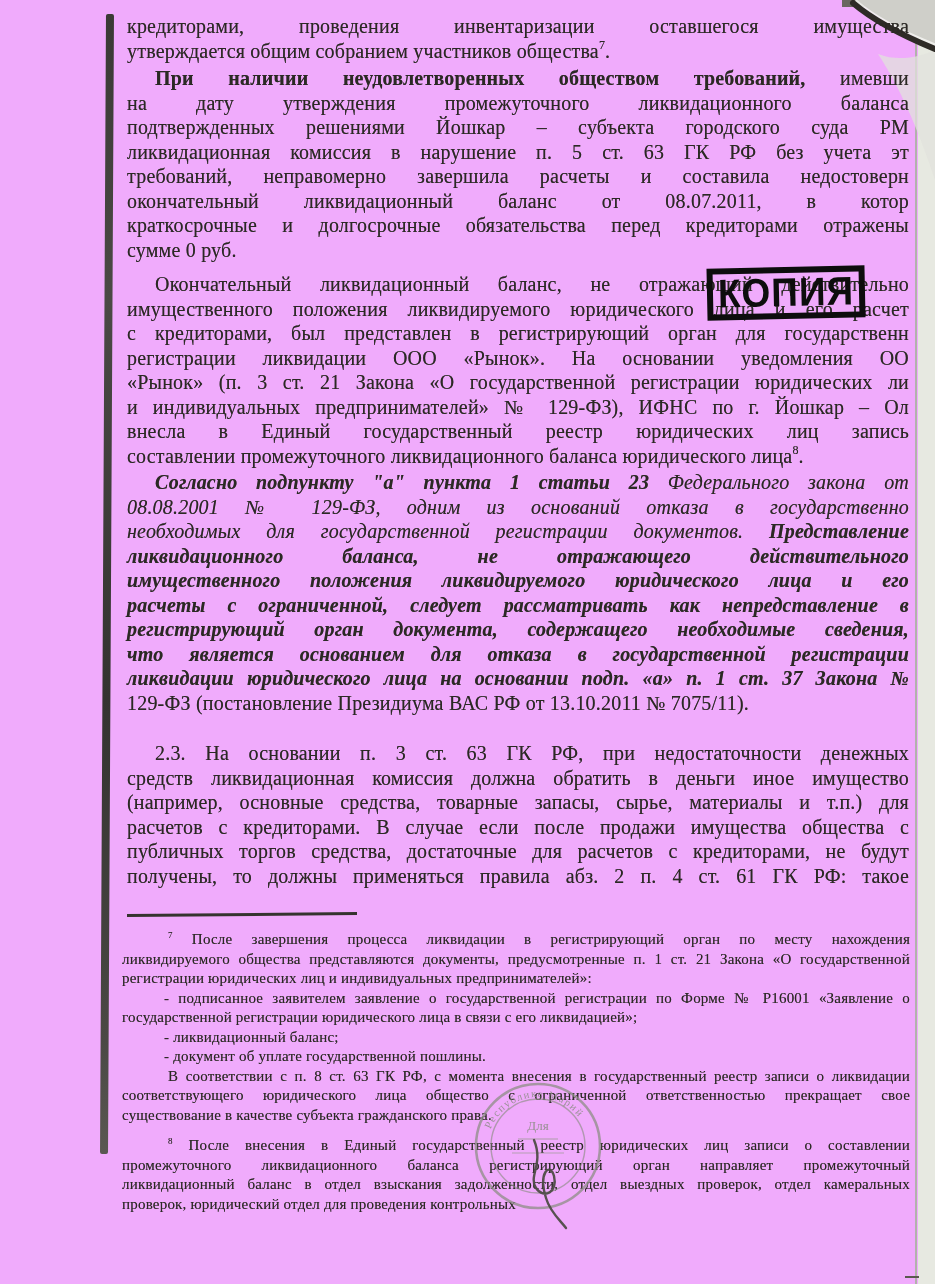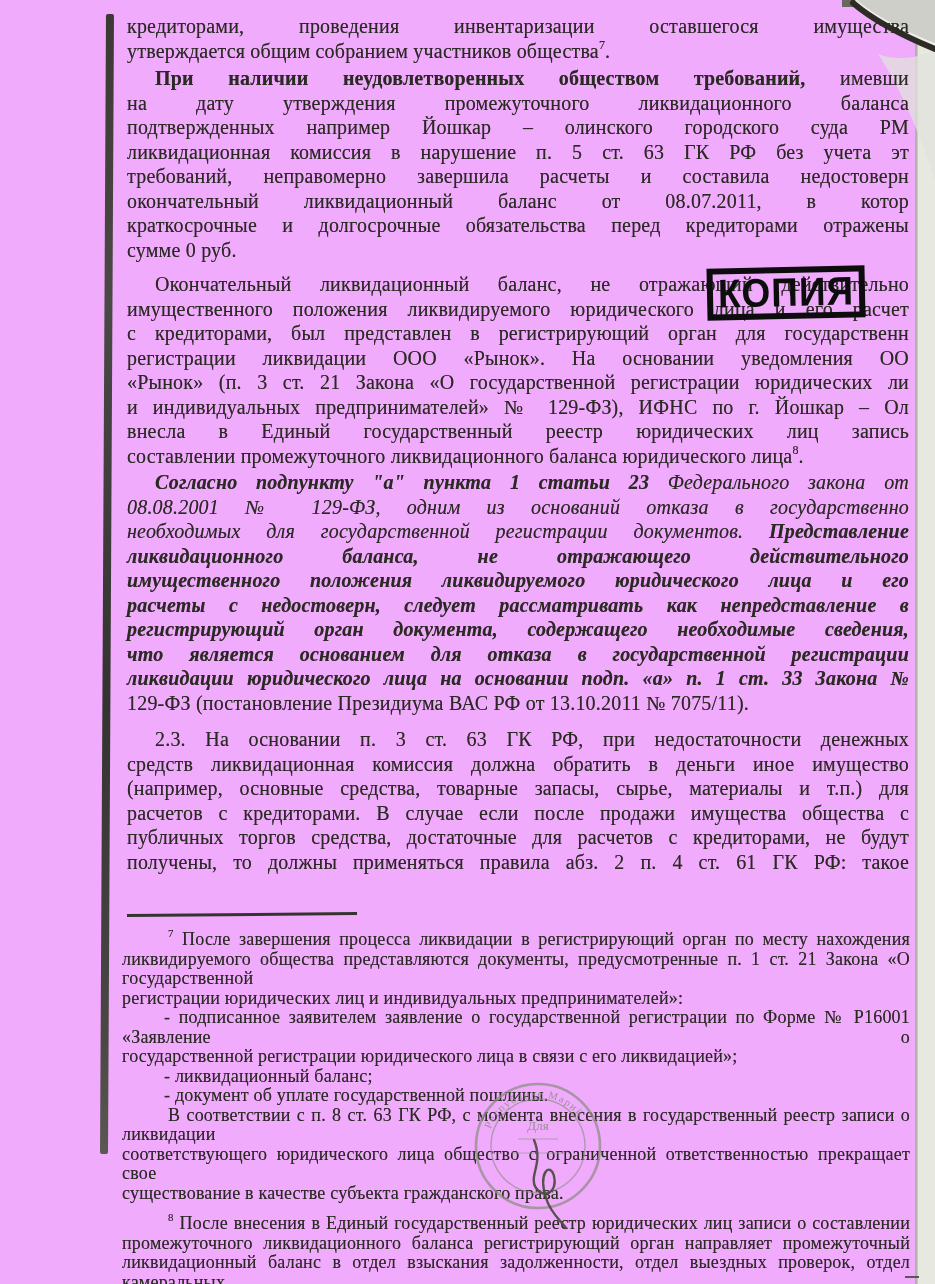--- a/index.html
+++ b/index.html
@@ -26,21 +26,21 @@
   .text-block{position:absolute;left:127px;top:14px;width:782px;}
   .fn-block{position:absolute;left:122px;top:930px;width:788px;}
   .para{margin:0;}
   .line{
     text-align:left;
     min-height:1em;
     letter-spacing:0.2px;
   }
   .line.just{text-align:justify;text-align-last:justify;text-justify:inter-word;}
   .body-text .line{font-size:20px;line-height:24.5px;text-shadow:0 0 0.6px rgba(43,40,35,0.55);}
-  .fn-text .line{font-size:18px;line-height:19.5px;text-shadow:0 0 0.5px rgba(43,40,35,0.5);}
+  .fn-text .line{font-size:15px;line-height:19.5px;text-shadow:0 0 0.5px rgba(43,40,35,0.5);}
   .ind1{text-indent:28px;}
   .ind2{text-indent:42px;}
   .ind3{text-indent:46px;}
   .b{font-weight:bold;}
   .i{font-style:italic;}
   .bi{font-weight:bold;font-style:italic;}
   .para sup{font-size:0.6em;position:relative;top:-0.05em;line-height:0;}
   
   .fn-sep{position:absolute;left:127px;top:913px;width:230px;height:2.5px;background:#35332e;transform:rotate(-0.5deg);}
   
@@ -79,21 +79,21 @@
   </svg>
 
   <div class="text-block body-text" id="bodyBlock">
       <div class="para">
         <div class="line just"><span>кредиторами, проведения инвентаризации оставшегося имущества</span></div>
         <div class="line"><span>утверждается общим собранием участников общества</span><sup>7</sup><span>.</span></div>
       </div>
       <div class="para" style="margin-top: 3px;">
         <div class="line just ind1"><span class="b">При наличии неудовлетворенных обществом требований,</span><span> имевши</span></div>
         <div class="line just"><span>на дату утверждения промежуточного ликвидационного баланса</span></div>
-        <div class="line just"><span>подтвержденных например Йошкар – олинского городского суда РМ</span></div>
+        <div class="line just"><span>подтвержденных решениями Йошкар – субъекта городского суда РМ</span></div>
         <div class="line just"><span>ликвидационная комиссия в нарушение п. 5 ст. 63 ГК РФ без учета эт</span></div>
         <div class="line just"><span>требований, неправомерно завершила расчеты и составила недостоверн</span></div>
         <div class="line just"><span>окончательный ликвидационный баланс от 08.07.2011, в котор</span></div>
         <div class="line just"><span>краткосрочные и долгосрочные обязательства перед кредиторами отражены</span></div>
         <div class="line"><span>сумме 0 руб.</span></div>
       </div>
       <div class="para" style="margin-top: 10px;">
         <div class="line just ind1"><span>Окончательный ликвидационный баланс, не отражающий действительно</span></div>
         <div class="line just"><span>имущественного положения ликвидируемого юридического лица и его расчет</span></div>
         <div class="line just"><span>с кредиторами, был представлен в регистрирующий орган для государственн</span></div>
@@ -102,27 +102,27 @@
         <div class="line just"><span>и индивидуальных предпринимателей» № 129-ФЗ), ИФНС по г. Йошкар – Ол</span></div>
         <div class="line just"><span>внесла в Единый государственный реестр юридических лиц запись</span></div>
         <div class="line"><span>составлении промежуточного ликвидационного баланса юридического лица</span><sup>8</sup><span>.</span></div>
       </div>
       <div class="para" style="margin-top: 2px;">
         <div class="line just ind1"><span class="bi">Согласно подпункту "а" пункта 1 статьи 23 </span><span class="i">Федерального закона от</span></div>
         <div class="line just"><span class="i">08.08.2001 № 129-ФЗ, одним из оснований отказа в государственно</span></div>
         <div class="line just"><span class="i">необходимых для государственной регистрации документов. </span><span class="bi">Представление</span></div>
         <div class="line just"><span class="bi">ликвидационного баланса, не отражающего действительного</span></div>
         <div class="line just"><span class="bi">имущественного положения ликвидируемого юридического лица и его</span></div>
-        <div class="line just"><span class="bi">расчеты с недостоверн, следует рассматривать как непредставление в</span></div>
+        <div class="line just"><span class="bi">расчеты с ограниченной, следует рассматривать как непредставление в</span></div>
         <div class="line just"><span class="bi">регистрирующий орган документа, содержащего необходимые сведения,</span></div>
         <div class="line just"><span class="bi">что является основанием для отказа в государственной регистрации</span></div>
-        <div class="line just"><span class="bi">ликвидации юридического лица на основании подп. «а» п. 1 ст. 33 Закона №</span></div>
+        <div class="line just"><span class="bi">ликвидации юридического лица на основании подп. «а» п. 1 ст. 37 Закона №</span></div>
         <div class="line"><span>129-ФЗ (постановление Президиума ВАС РФ от 13.10.2011 № 7075/11).</span></div>
       </div>
-      <div class="para" style="margin-top: 12px;">
+      <div class="para" style="margin-top: 26px;">
         <div class="line just ind1"><span>2.3. На основании п. 3 ст. 63 ГК РФ, при недостаточности денежных</span></div>
         <div class="line just"><span>средств ликвидационная комиссия должна обратить в деньги иное имущество</span></div>
         <div class="line just"><span>(например, основные средства, товарные запасы, сырье, материалы и т.п.) для</span></div>
         <div class="line just"><span>расчетов с кредиторами. В случае если после продажи имущества общества с</span></div>
         <div class="line just"><span>публичных торгов средства, достаточные для расчетов с кредиторами, не будут</span></div>
         <div class="line just"><span>получены, то должны применяться правила абз. 2 п. 4 ст. 61 ГК РФ: такое</span></div>
       </div>
     </div>
 
   <div class="fn-sep"></div>

